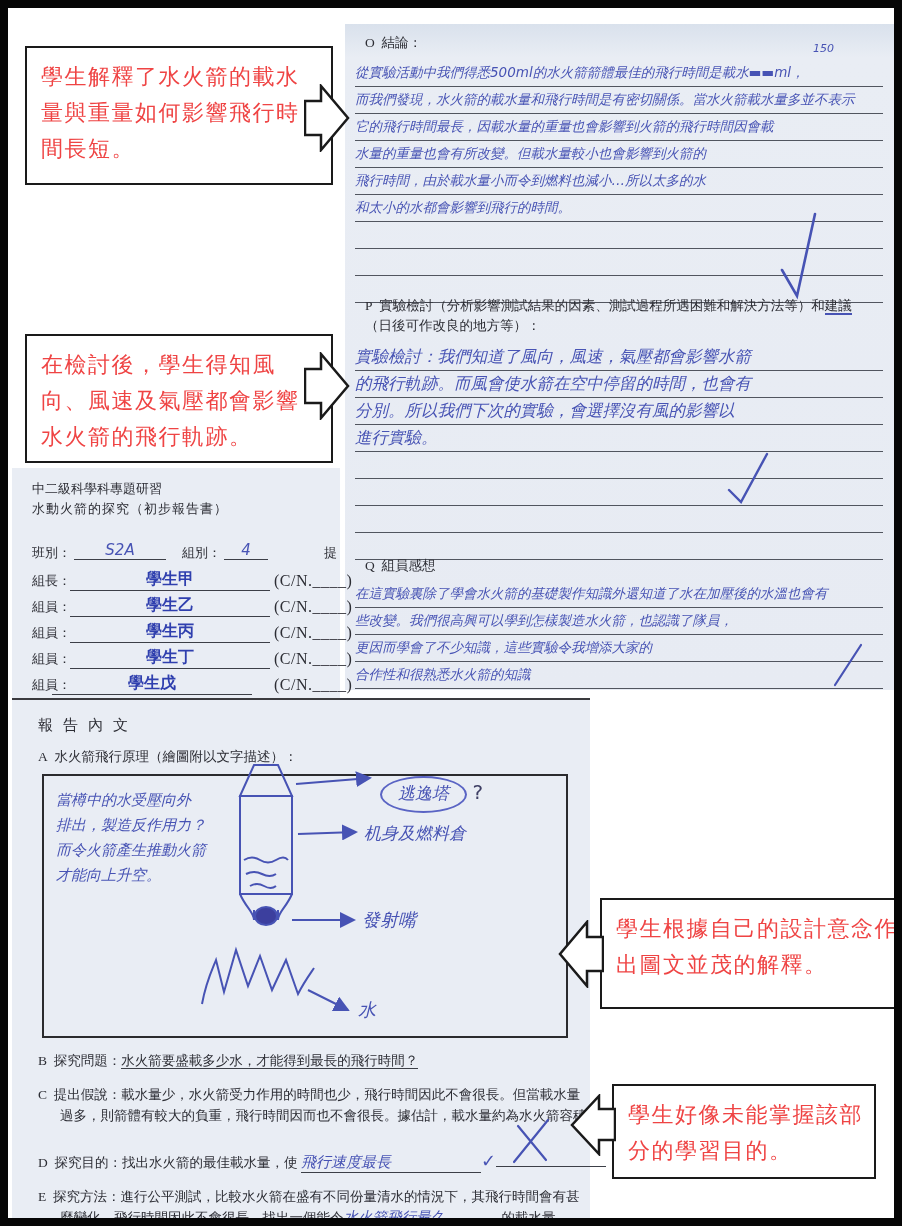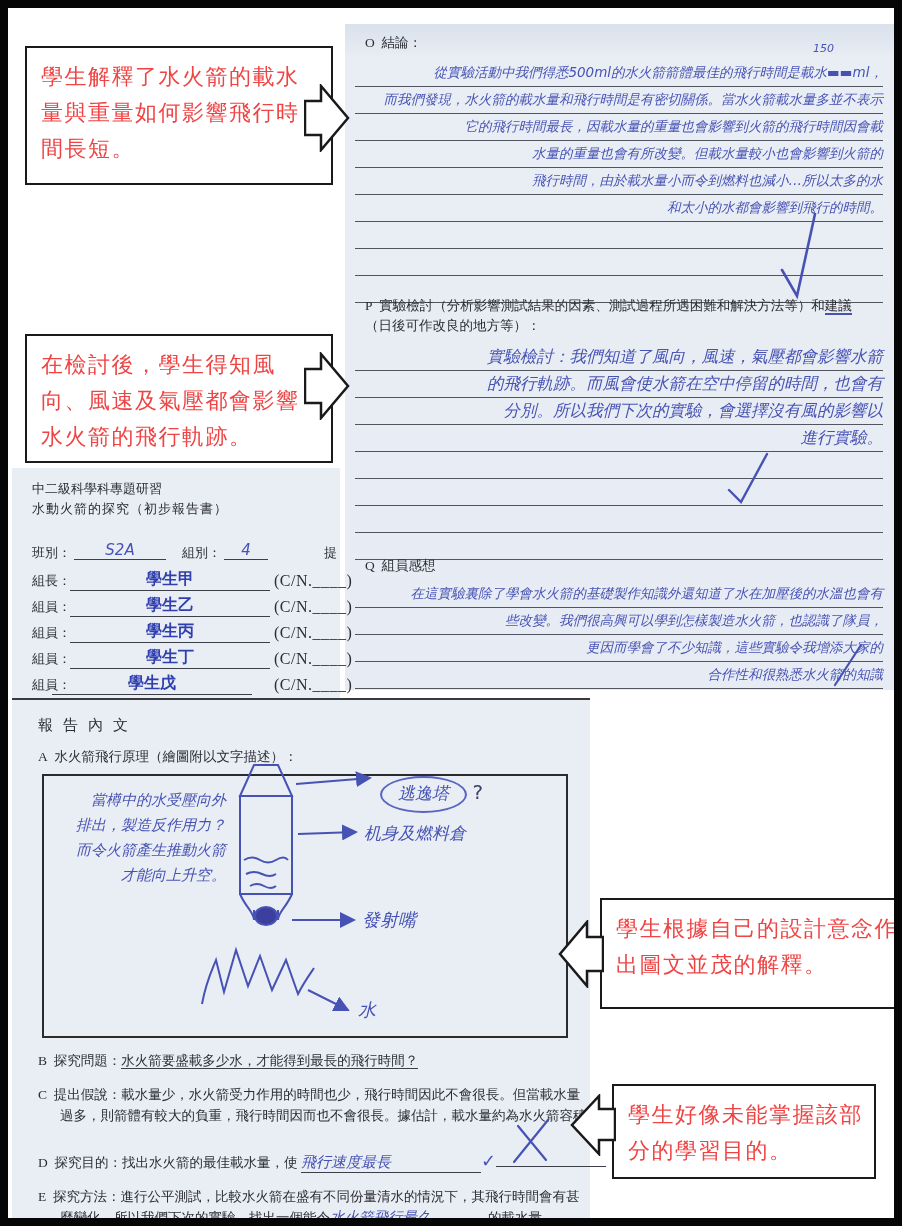--- a/index.html
+++ b/index.html
@@ -13,36 +13,36 @@
            padding:11px 10px 6px 14px;z-index:20;}
   .arrow{position:absolute;z-index:21;}
 
   
   .scan{position:absolute;background:#e9edf4;color:#2c2d34;}
   .scan-right{background:linear-gradient(180deg,#d9e1ec 0,#e9edf4 5%,#e7ebf3 100%);}
   .abs{position:absolute;}
   .doc{font-size:13.5px;color:#2c2d34;}
   .docrow{white-space:nowrap;}
   .hw{color:#4753b4;font-family:"DejaVu Sans",sans-serif;font-style:italic;}
-  .rows{position:absolute;text-align:right;}
+  .rows{position:absolute;}
   .row{height:26px;line-height:25px;border-bottom:1px solid #51555f;
        white-space:nowrap;overflow:visible;font-size:13.5px;}
   .row-lg{font-size:16.5px;}
   .blank-ul{display:inline-block;border-bottom:1px solid #3c3f47;height:14px;vertical-align:baseline;}
   .underlined{border-bottom:1px solid #3c3f47;}
 
   
   .form-label{font-size:13px;}
   .name-ul{position:absolute;border-bottom:1px solid #3c3f47;text-align:center;
            color:#2f3fae;font-family:"Liberation Sans","DejaVu Sans",sans-serif;
            font-weight:bold;font-size:16px;height:20px;line-height:18px;}
   .cn{font-size:16px;letter-spacing:0.5px;}
 
   
-  .diagram{position:absolute;border:2px solid #2b2b2e;text-align:right;}
+  .diagram{position:absolute;border:2px solid #2b2b2e;}
   .dlabel{position:absolute;color:#4753b4;font-family:"DejaVu Sans",sans-serif;
           font-style:italic;font-size:17px;white-space:nowrap;}
   .ellipse{display:inline-block;border:2px solid #5a64c4;border-radius:50%;
            padding:4px 16px 6px 16px;}
   .qmark{color:#3e3f64;font-size:20px;font-style:normal;}
   .note{white-space:pre-line;line-height:25px;font-size:15px;}
 
   svg{display:block;}
 </style>
 </head>
@@ -226,21 +226,21 @@
       <path d="M4,44 L38,2 M8,8 L36,42" fill="none" stroke="#4753b4" stroke-width="2.2" stroke-linecap="round"></path>
     </svg>
   </div>
 
   <div class="abs docrow" style="left:26px;top:450px;">
     <span>D</span>&nbsp;&nbsp;<span>探究目的：找出水火箭的最佳載水量，使</span>&nbsp;<span class="hw underlined" style="display:inline-block;width:180px;font-size:15px;">飛行速度最長</span><span class="hw" style="font-size:18px;">✓</span><span class="blank-ul" style="width:110px;"></span>
   </div>
 
   <div class="abs" style="left:26px;top:486px;width:544px;line-height:21px;">
     <div class="docrow"><span>E</span>&nbsp;&nbsp;<span>探究方法：進行公平測試，比較水火箭在盛有不同份量清水的情況下，其飛行時間會有甚</span></div>
-    <div class="docrow" style="padding-left:22px;"><span>麼變化，所以我們下次的實驗，找出一個能令</span><span class="hw underlined" style="display:inline-block;width:158px;font-size:14.5px;">水火箭飛行最久</span><span>的載水量。</span></div>
+    <div class="docrow" style="padding-left:22px;"><span>麼變化，飛行時間因此不會很長，找出一個能令</span><span class="hw underlined" style="display:inline-block;width:158px;font-size:14.5px;">水火箭飛行最久</span><span>的載水量。</span></div>
   </div>
 </div>
 
 <div class="arrow" style="left:558px;top:920px;">
   <svg width="46" height="68" viewBox="0 0 46 68">
     <polygon points="45,17 29,17 29,2 2,34 29,66 29,51 45,51" fill="#ffffff" stroke="#1a1a1a" stroke-width="2.5"></polygon>
   </svg>
 </div>
 <div class="callout" style="left:600px;top:898px;width:284px;height:90px;">
   <span>學生根據自己的設計意念作出圖文並茂的解釋。</span>

